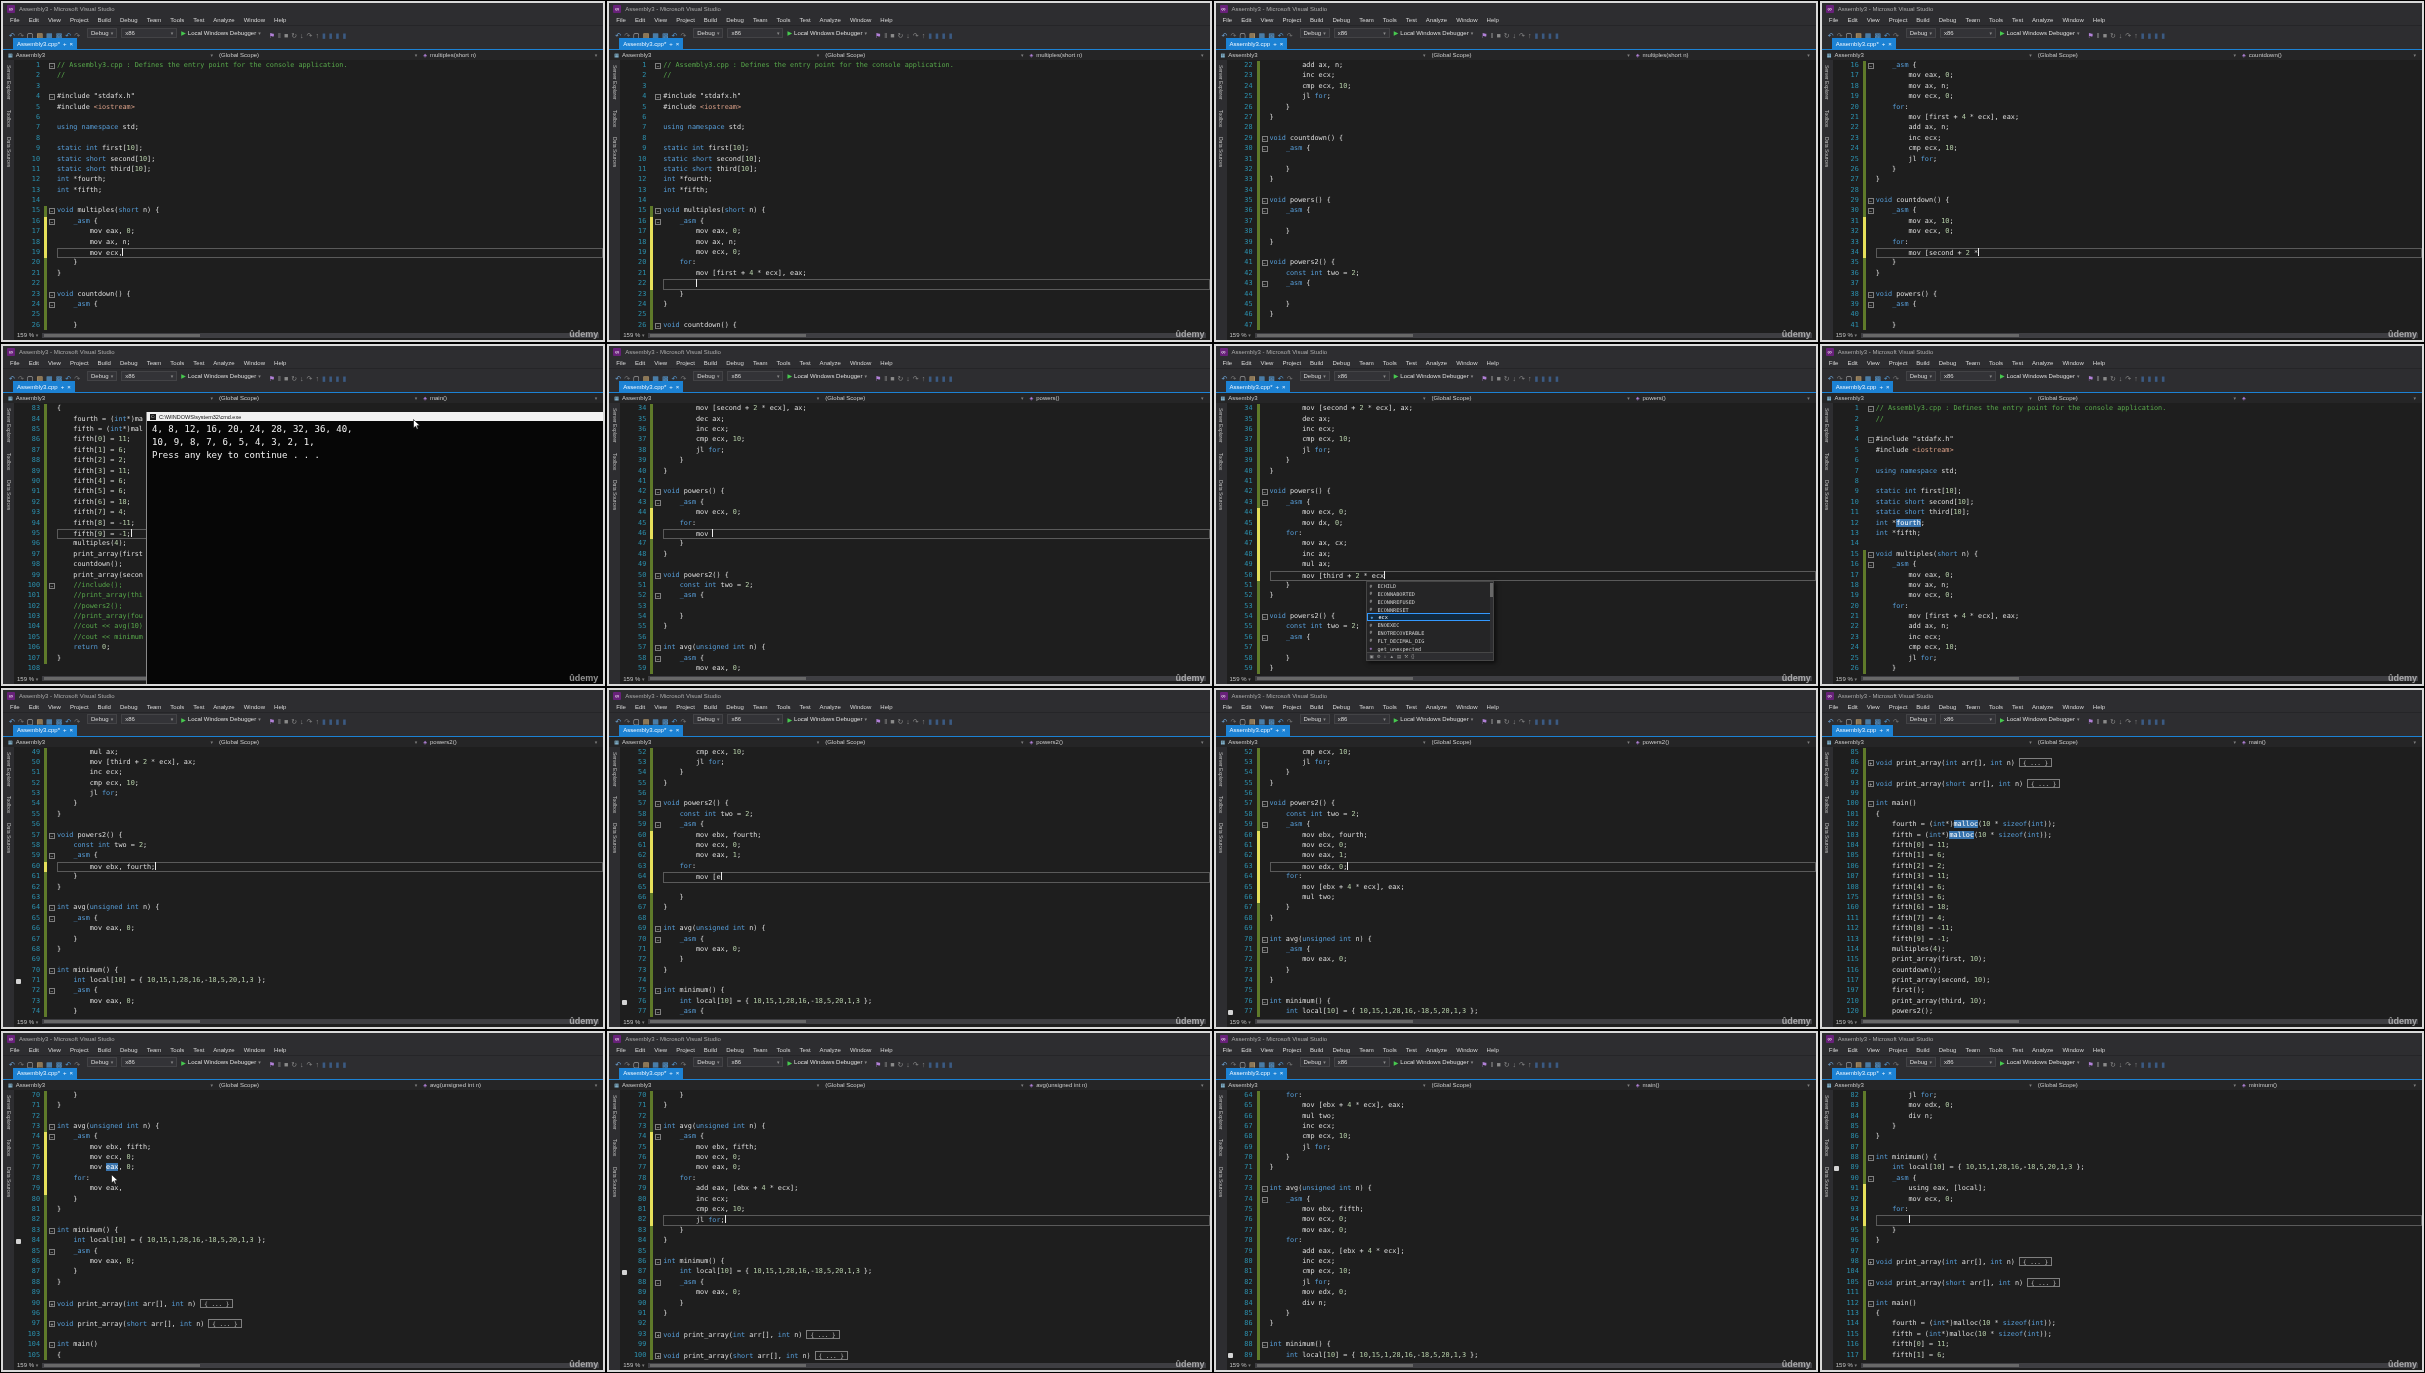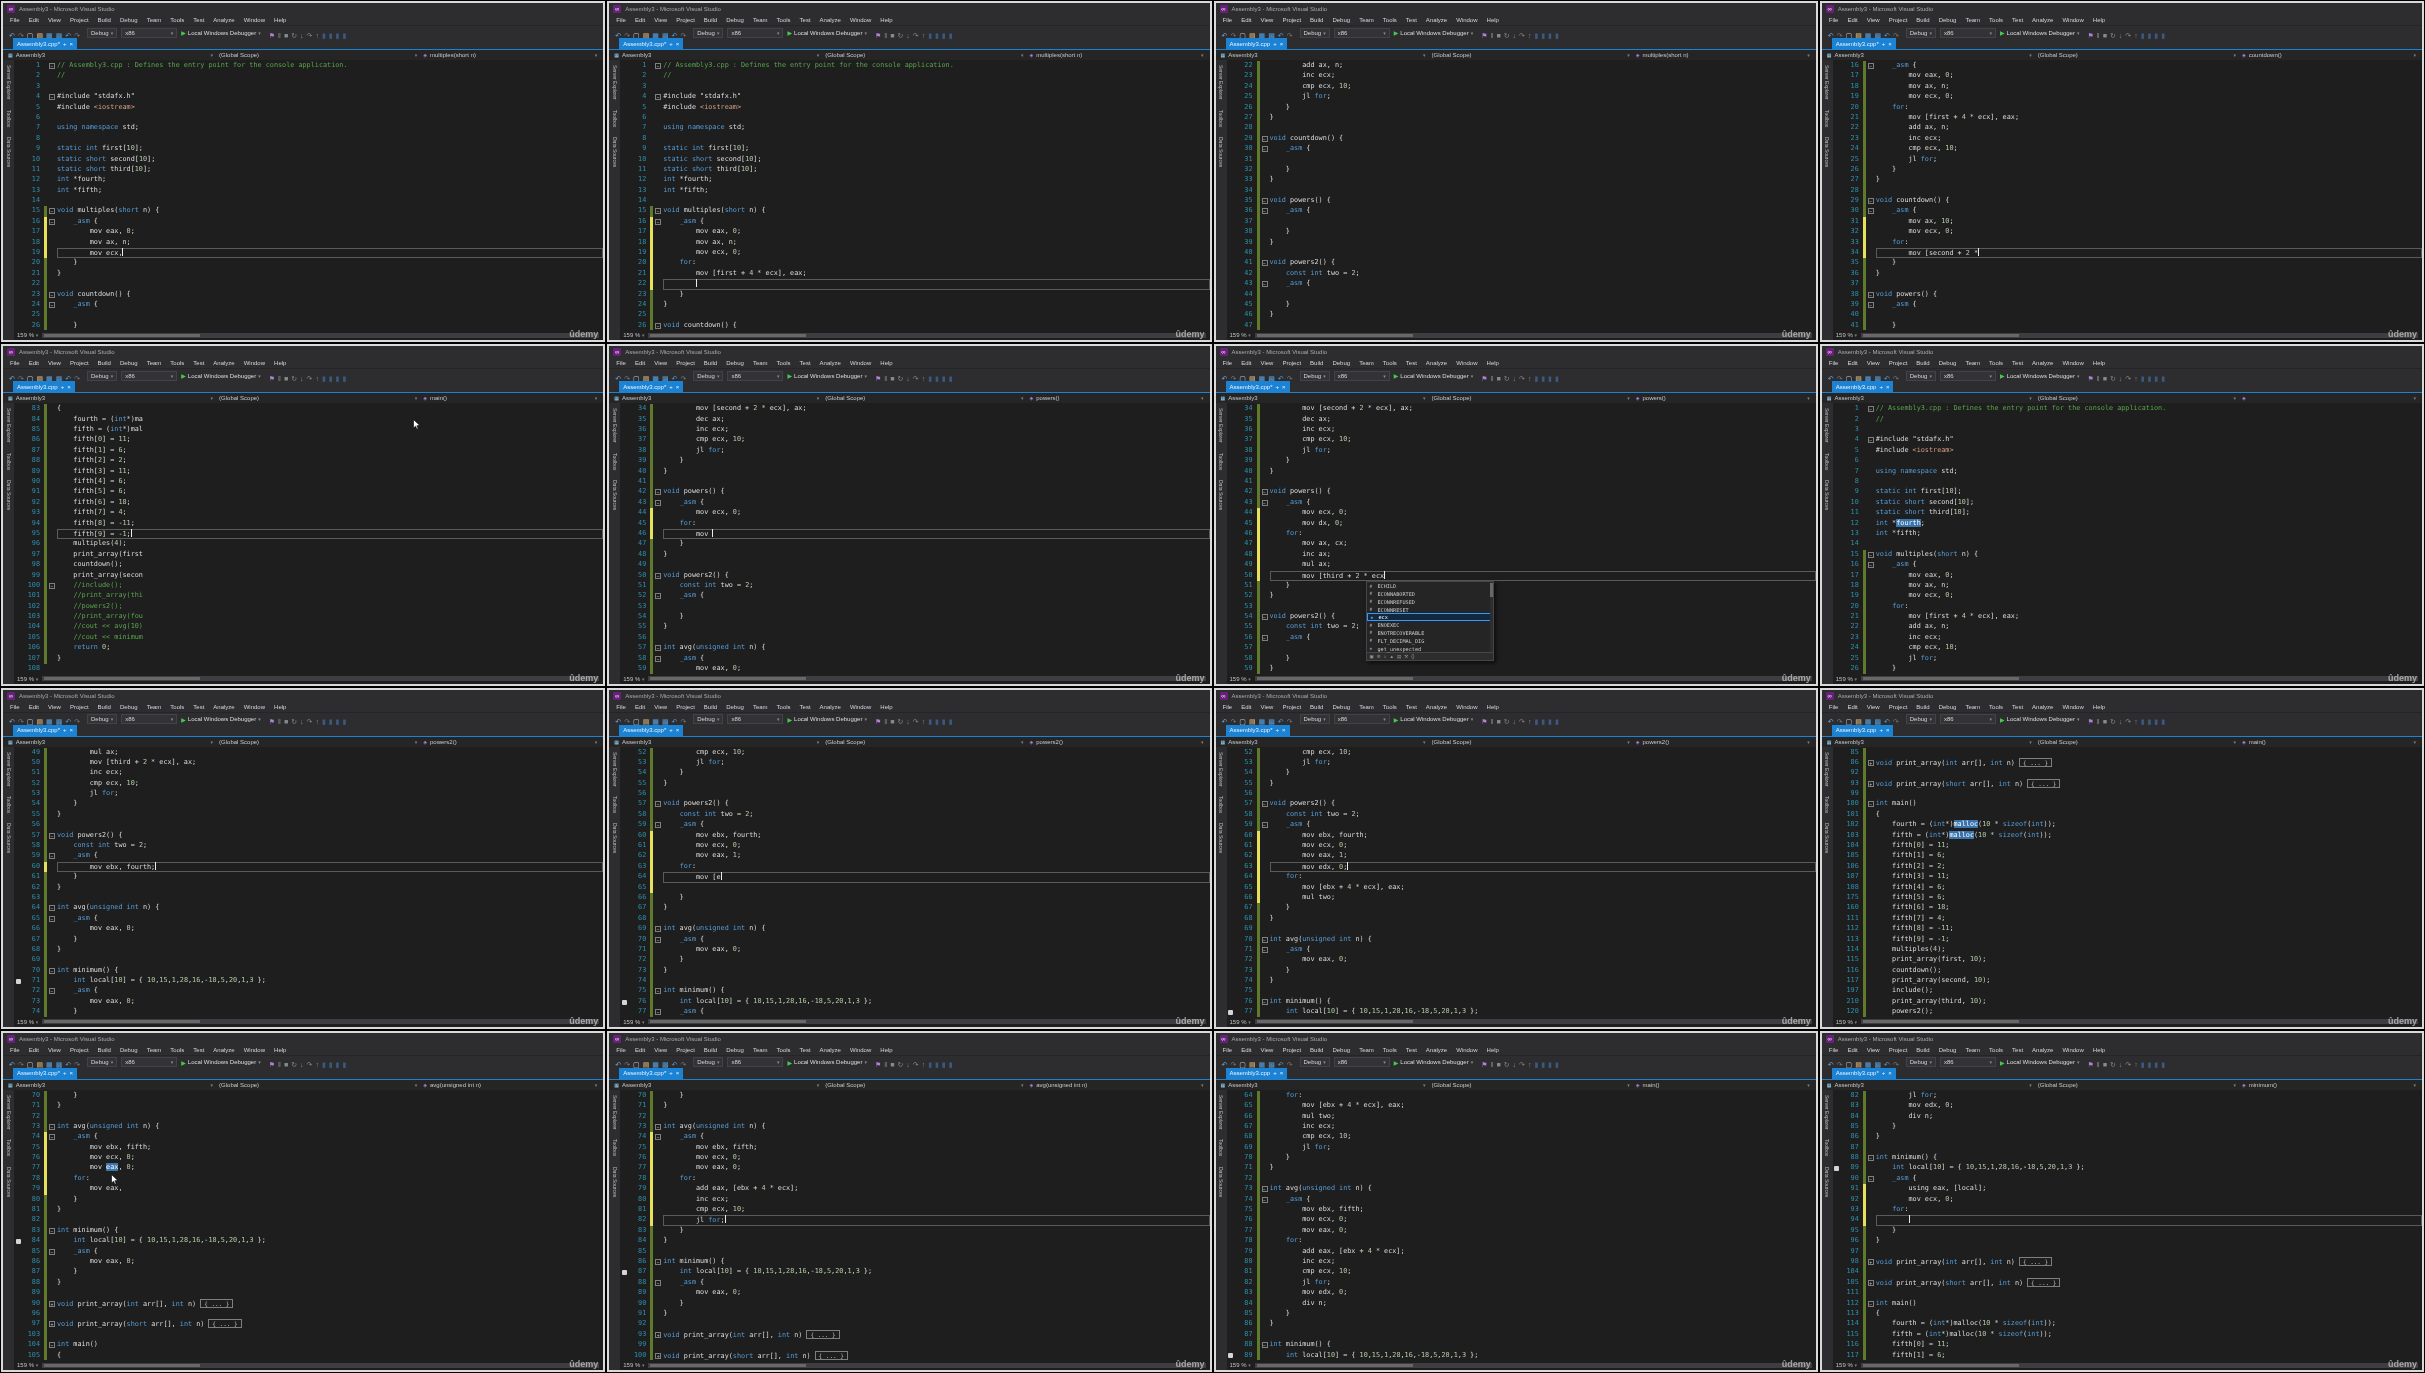--- a/index.html
+++ b/index.html
@@ -1435,20 +1435,29 @@
         </div>
       <div class="bottombar">
         <span class="zoomctl">
           <span>159 %</span> <span class="arr">▾</span>
         </span>
         <span class="hscroll">
             <span class="hthumb"></span>
           </span>
       </div>
       <span class="watermark">ûdemy</span>
+    <div class="console">
+          <div class="con-title">
+            <span class="cmd-ico">C:</span>
+            <span>C:\WINDOWS\system32\cmd.exe</span>
+          </div>
+          <div class="con-body">4, 8, 12, 16, 20, 24, 28, 32, 36, 40,
+10, 9, 8, 7, 6, 5, 4, 3, 2, 1,
+Press any key to continue . . .</div>
+        </div>
         <svg width="8" height="11" viewBox="0 0 8 11" style="position: absolute; z-index: 30; left: 410px; top: 16px;">
           <polygon points="0.5,0.5 0.5,9 2.6,7.2 3.9,10.2 5.2,9.6 3.9,6.7 6.8,6.5" fill="#fff" stroke="#000" stroke-width="0.6"></polygon>
         </svg>
       </div>
   </div>
     <div class="panel">
     <div class="titlebar">
       <span class="vslogo">∞</span>
       <span class="wtitle">Assembly3 - Microsoft Visual Studio</span>
     </div>
@@ -3356,21 +3365,21 @@
             <span class="ln">117</span>
             <span class="trk g"></span>
             <span class="fd"></span>
             <span class="cd">    print_array(second, <span class="tk-n">10</span>);</span>
           </div>
           <div class="row">
             <span class="bm"></span>
             <span class="ln">197</span>
             <span class="trk g"></span>
             <span class="fd"></span>
-            <span class="cd">    include();</span>
+            <span class="cd">    first();</span>
           </div>
           <div class="row">
             <span class="bm"></span>
             <span class="ln">210</span>
             <span class="trk g"></span>
             <span class="fd"></span>
             <span class="cd">    print_array(third, <span class="tk-n">10</span>);</span>
           </div>
           <div class="row">
             <span class="bm"></span>

